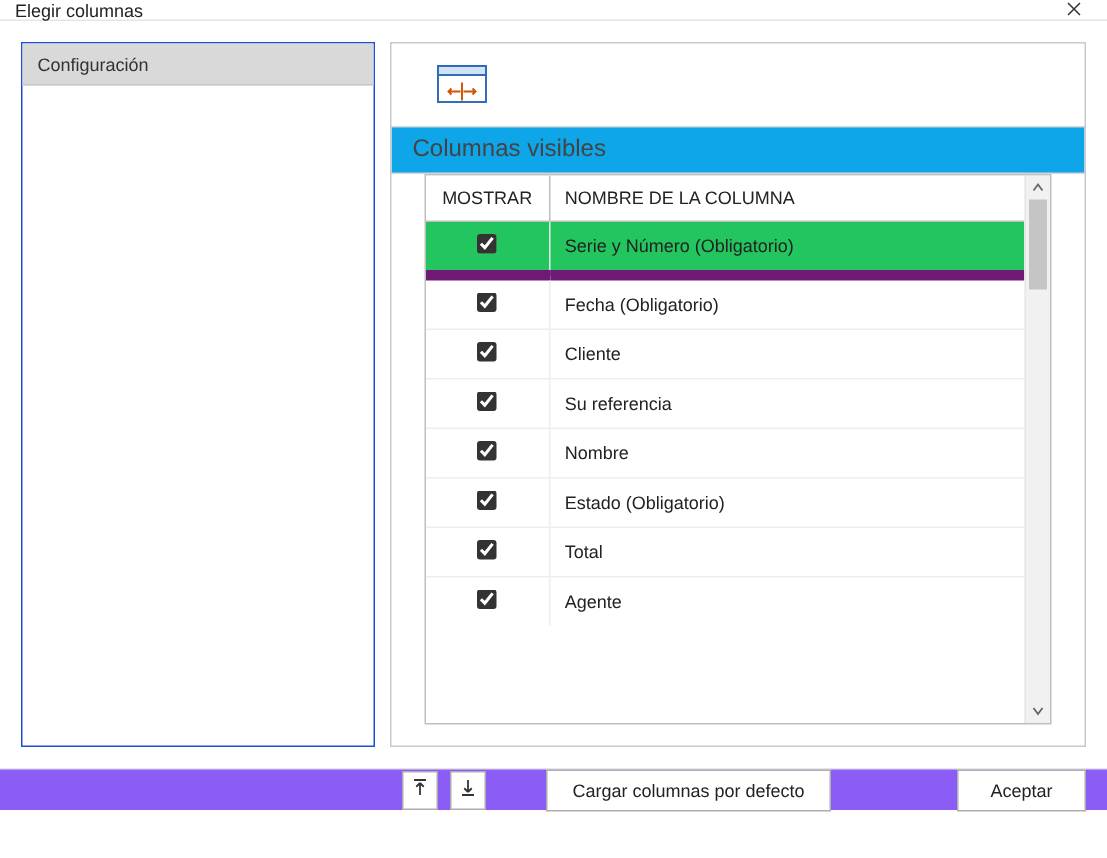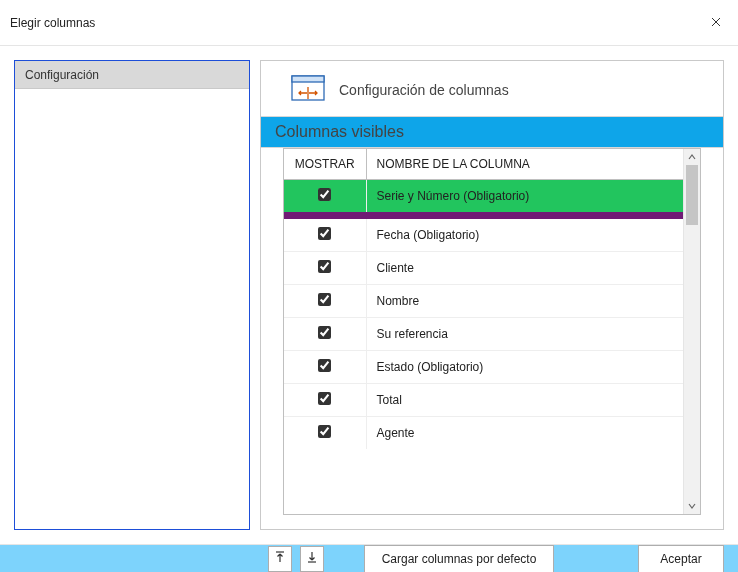--- a/index.html
+++ b/index.html
@@ -1,19 +1,19 @@
 <!DOCTYPE html>
 <html><head>
   <meta charset="utf-8">
   <style>
     * { box-sizing: border-box; margin: 0; padding: 0; font-family: "Segoe UI", Tahoma, sans-serif; }
     body { background: #fff; width: 738px; height: 572px; overflow: hidden; font-size: 12px; color: #222; }
 
     
-    .titlebar { height: 46px; display: flex; align-items: center; justify-content: space-between; padding: 0 0 0 10px; border-bottom: 1px solid #e5e5e5; }
+    .titlebar { height: 14px; display: flex; align-items: center; justify-content: space-between; padding: 0 0 0 10px; border-bottom: 1px solid #e5e5e5; }
     .titlebar .title { font-size: 12px; }
     .titlebar .close { width: 45px; height: 30px; display: flex; align-items: center; justify-content: center; cursor: pointer; }
     .titlebar .close svg { width: 10px; height: 10px; }
 
     
     .body-wrap { display: flex; gap: 10px; padding: 14px; height: calc(572px - 30px - 44px); }
 
     
     .left-panel { flex: 0 0 236px; border: 1px solid #1d4ed8; background: #fff; }
     .left-tab { height: 28px; background: #d9d9d9; border-bottom: 1px solid #c9c9c9; display: flex; align-items: center; padding: 0 10px; font-size: 12px; color: #333; }
@@ -44,21 +44,21 @@
     .cb { width: 13px; height: 13px; accent-color: #333; cursor: pointer; }
     
     .vscroll { width: 17px; background: #f1f1f1; border-left: 1px solid #e5e5e5; position: relative; }
     .vscroll .thumb { position: absolute; left: 2px; right: 2px; top: 16px; height: 60px; background: #c5c5c5; border-radius: 0; }
     .vscroll .arrow { position:absolute; left:0; right:0; height:16px; display:flex; align-items:center; justify-content:center; cursor:pointer; }
     .vscroll .arrow.up { top:0; }
     .vscroll .arrow.down { bottom:0; }
     .vscroll .arrow svg{width:8px;height:8px;}
 
     
-    .footer { height: 28px; border-top: 1px solid #e5e5e5; display: flex; align-items: center; padding: 0 14px 0 268px; gap: 8px; background:#7dd3fc; }
+    .footer { height: 28px; border-top: 1px solid #e5e5e5; display: flex; align-items: center; padding: 0 14px 0 268px; gap: 8px; background:#8b5cf6; }
     .btn { border: 1px solid #adadad; background: #fff; padding: 6px 16px; font-size: 12px; color: #222; cursor: pointer; }
     .icon-btn { width: 24px; height: 26px; border: 1px solid #adadad; background: #fff; display: flex; align-items: center; justify-content: center; cursor: pointer; }
     .spacer { flex: 1 1 auto; }
   </style>
 </head>
 <body>
 
 <div class="titlebar">
   <span class="title">Elegir columnas</span>
   <div class="close">
@@ -83,21 +83,20 @@
     <div class="section-header">
       <span class="icon-box">
         <svg viewBox="0 0 34 26">
           <rect x="1" y="1" width="32" height="24" fill="#fff" stroke="#2e6bb5" stroke-width="1.3"></rect>
           <rect x="1" y="1" width="32" height="6" fill="#cfe2f7" stroke="#2e6bb5" stroke-width="1.3"></rect>
           <path d="M10 16 L8 18 L10 20 M8 18 H16" stroke="#d35400" stroke-width="1.3" fill="none"></path>
           <path d="M24 16 L26 18 L24 20 M18 18 H26" stroke="#d35400" stroke-width="1.3" fill="none"></path>
           <line x1="17" y1="12" x2="17" y2="24" stroke="#d35400" stroke-width="1.3"></line>
         </svg>
       </span>
-      <span class="title2">Configuración de columnas</span>
     </div>
 
     <div class="subheader">
       <span>Columnas visibles</span>
     </div>
 
 
     <div class="table-wrap">
       <div class="table-scroll">
         <table>
@@ -115,25 +114,25 @@
               <tr>
                 <td><input type="checkbox" class="cb" checked="" style=""></td>
                 <td>Fecha (Obligatorio)</td>
               </tr>
               <tr>
                 <td><input type="checkbox" class="cb" checked="" style=""></td>
                 <td>Cliente</td>
               </tr>
               <tr>
                 <td><input type="checkbox" class="cb" checked="" style=""></td>
-                <td>Nombre</td>
+                <td>Su referencia</td>
               </tr>
               <tr>
                 <td><input type="checkbox" class="cb" checked="" style=""></td>
-                <td>Su referencia</td>
+                <td>Nombre</td>
               </tr>
               <tr>
                 <td><input type="checkbox" class="cb" checked="" style=""></td>
                 <td>Estado (Obligatorio)</td>
               </tr>
               <tr>
                 <td><input type="checkbox" class="cb" checked="" style=""></td>
                 <td>Total</td>
               </tr>
               <tr>

